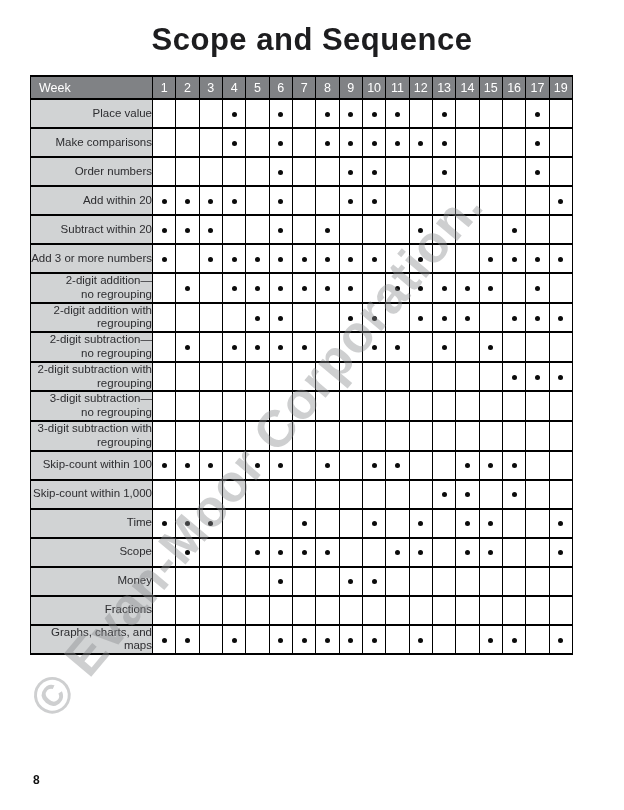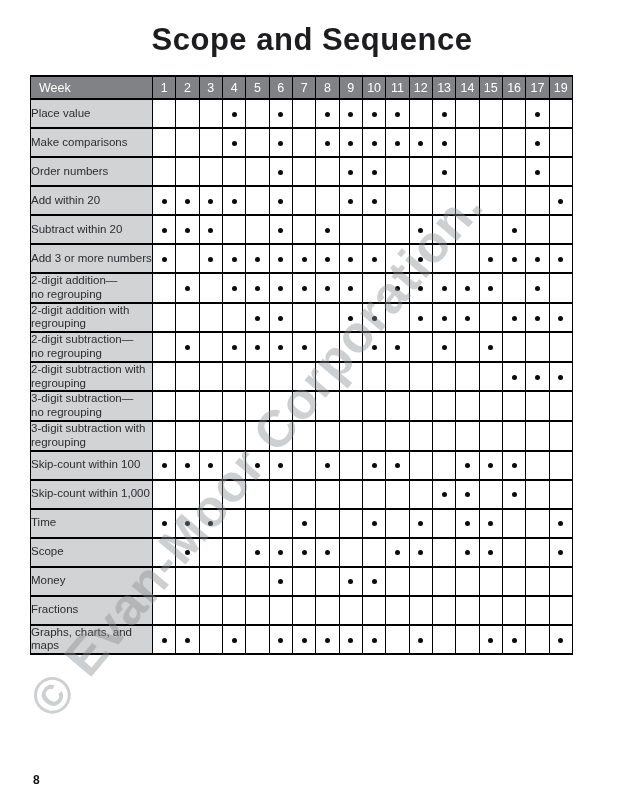--- a/index.html
+++ b/index.html
@@ -23,21 +23,21 @@
     padding:0; vertical-align:middle;
   }
   table.sst thead th {
     background:var(--header-bg,#808285); color:#ffffff;
     font-size:12.5px; font-weight:normal; height:21px; text-align:center;
   }
   table.sst thead th.corner { text-align:left; padding-left:8px; width:113px; }
   td.label {
     background:var(--label-bg,#D1D3D4); color:#2d2d30;
     font-size:11.5px; line-height:1.2; padding:2px 4px 2px 8px;
-    white-space:pre-line; height:27px;
+    white-space:pre-line; height:27px;text-align:right;
   }
   td.cell { text-align:center; background:transparent; }
   .dot {
     display:inline-block; width:5px; height:5px; border-radius:50%;
     background:var(--dot-color,#0b0b0b); vertical-align:middle;
   }
   .watermark {
     position:absolute; left:40px; top:680px;
     transform:rotate(-50deg); transform-origin:0 50%;
     font-size:52px; font-weight:bold; white-space:nowrap;

